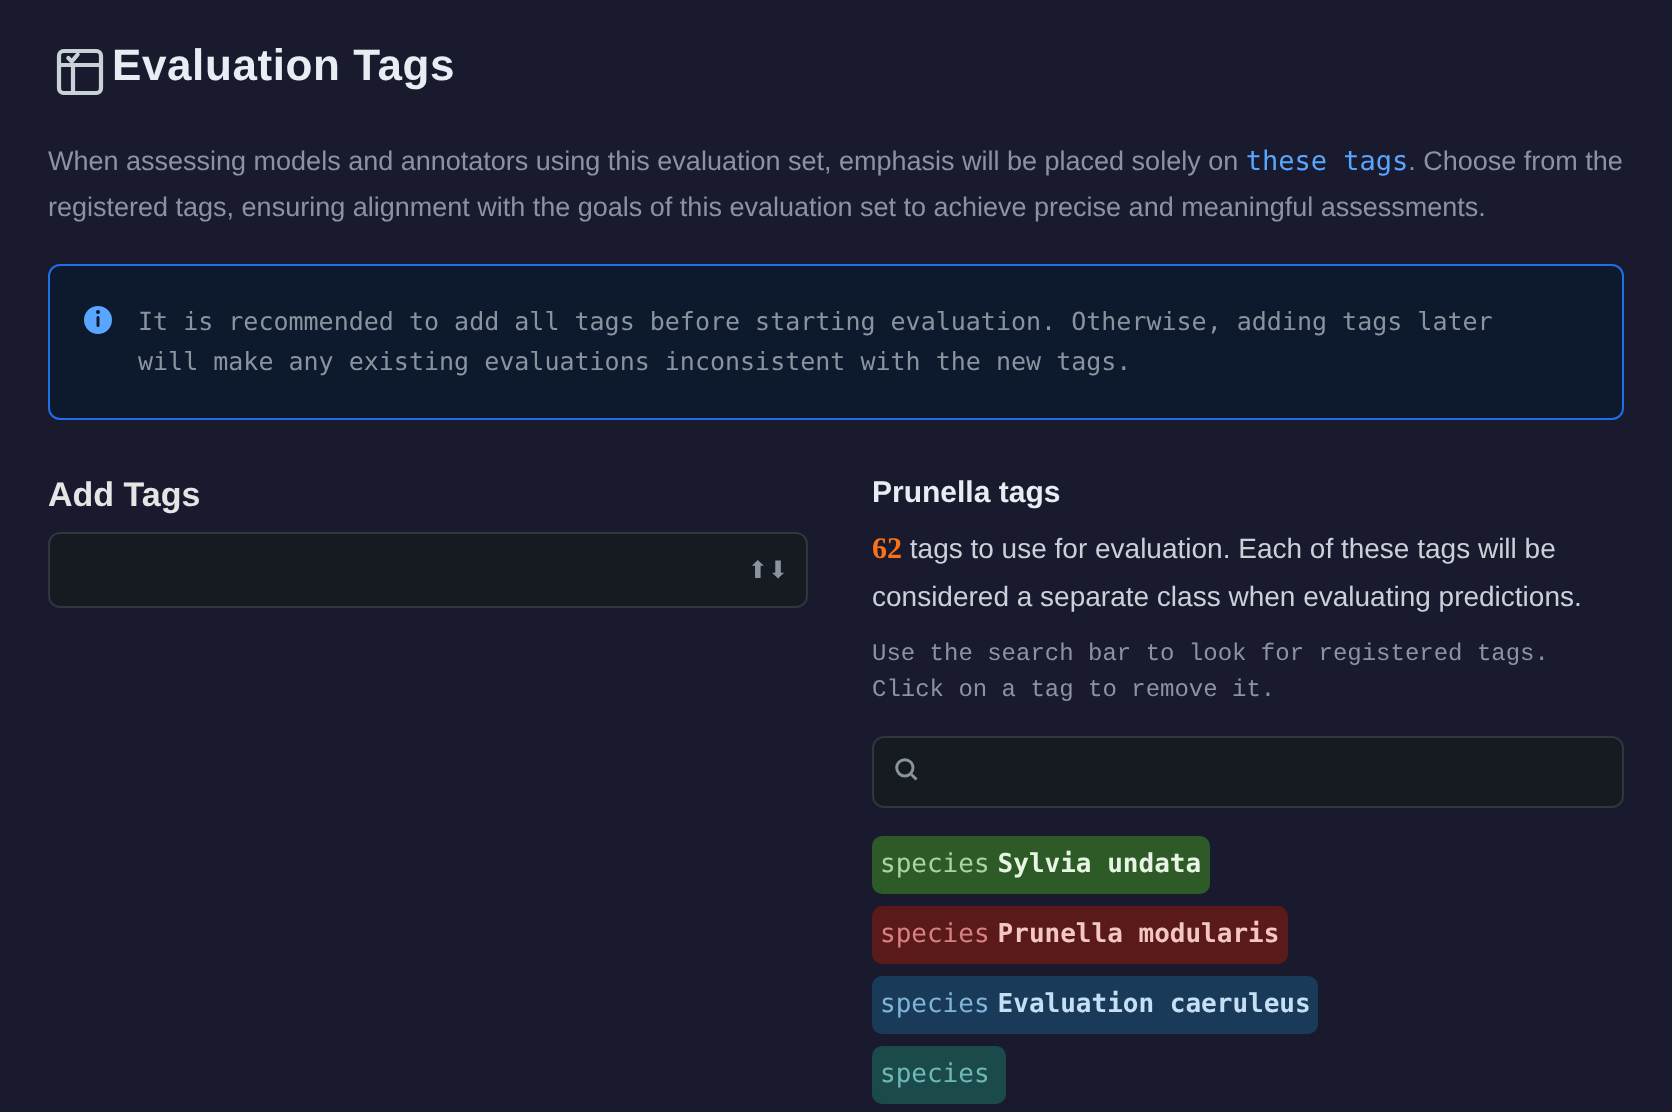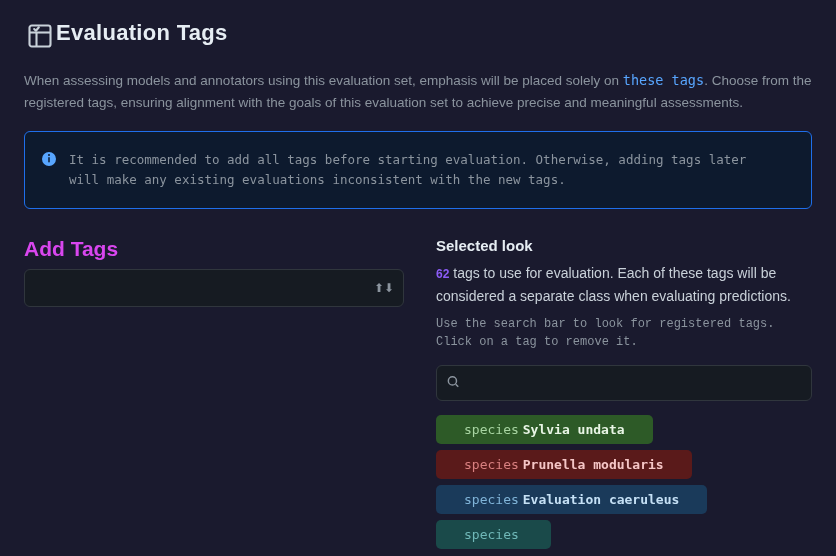--- a/index.html
+++ b/index.html
@@ -82,23 +82,23 @@
 
     .left-col {
       flex: 0 0 380px;
     }
 
     .right-col {
       flex: 1;
     }
 
     .section-title {
-      font-size: 21px;
-      font-weight: 700;
-      color: #d946ef;
+      font-size: 17px;
+      font-weight: 700;
+      color: #e5e5e5;
       margin-bottom: 8px;
     }
 
     .section-desc {
       color: #8b949e;
       font-size: 12.5px;
       line-height: 1.6;
       margin-bottom: 16px;
     }
 
@@ -125,23 +125,24 @@
       right: 10px;
       top: 50%;
       transform: translateY(-50%);
       color: #8b949e;
       pointer-events: none;
       font-size: 12px;
     }
 
     
     .selected-count {
-      color: #8b5cf6;
-      font-weight: 700;
-      font-size: 12px;
+      color: #f97316;
+      font-weight: 700;
+      font-size: 15px;
+      font-family: Liberation Serif, serif;
     }
 
     .selected-title {
       font-size: 15px;
       font-weight: 700;
       color: #e6edf3;
       margin-bottom: 8px;
     }
 
     .selected-desc-main {
@@ -187,21 +188,21 @@
 
     .tags-list {
       display: flex;
       flex-direction: column;
       gap: 6px;
     }
 
     .tag-item {
       display: inline-flex;
       align-items: flex-end;
-      padding: 7px 28px;
+      padding: 7px 4px;
       border-radius: 5px;
       font-family: monospace;
       font-size: 13px;
       cursor: pointer;
       width: fit-content;
     }
 
     .tag-prefix {
       font-weight: 400;
       margin-right: 4px;
@@ -276,21 +277,21 @@
     <h2 class="section-title">Add Tags</h2>
     <div class="search-select-wrapper">
       <select class="search-select">
         <option value=""></option>
       </select>
       <span class="select-arrow">⬆⬇</span>
     </div>
   </div>
 
   <div class="right-col">
-    <h2 class="selected-title">Selected look</h2>
+    <h2 class="selected-title">Prunella tags</h2>
     <p class="selected-desc-main">
       <span class="selected-count">62</span>
       <span>tags to use for evaluation. Each of these tags will be considered a separate class when evaluating predictions.</span>
     </p>
     <p class="selected-desc-sub">Use the search bar to look for registered tags. Click on a tag to remove it.</p>
 
     <div class="tags-search-wrapper">
       <span class="search-icon-left">
         <svg width="14" height="14" viewBox="0 0 24 24" fill="none" stroke="#8b949e" stroke-width="2.5">
           <circle cx="11" cy="11" r="7"></circle>

